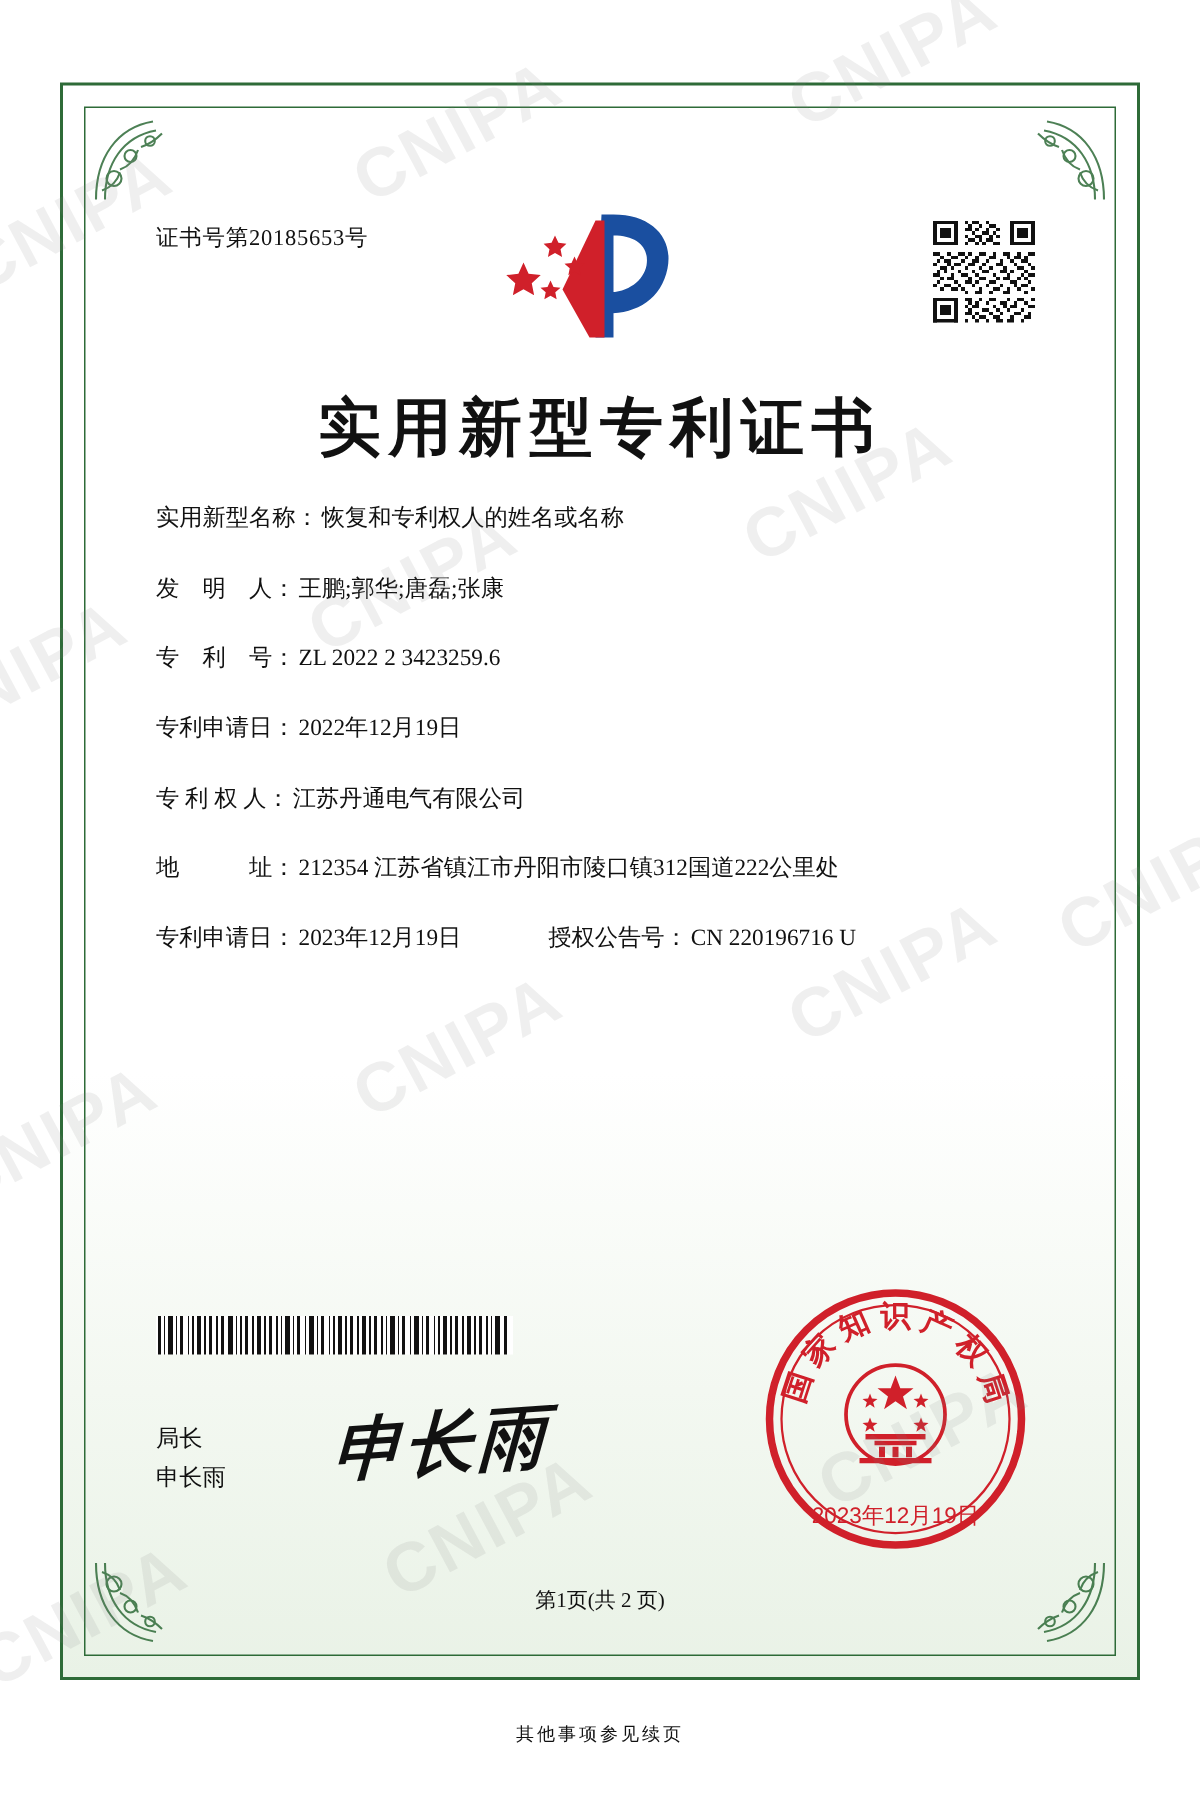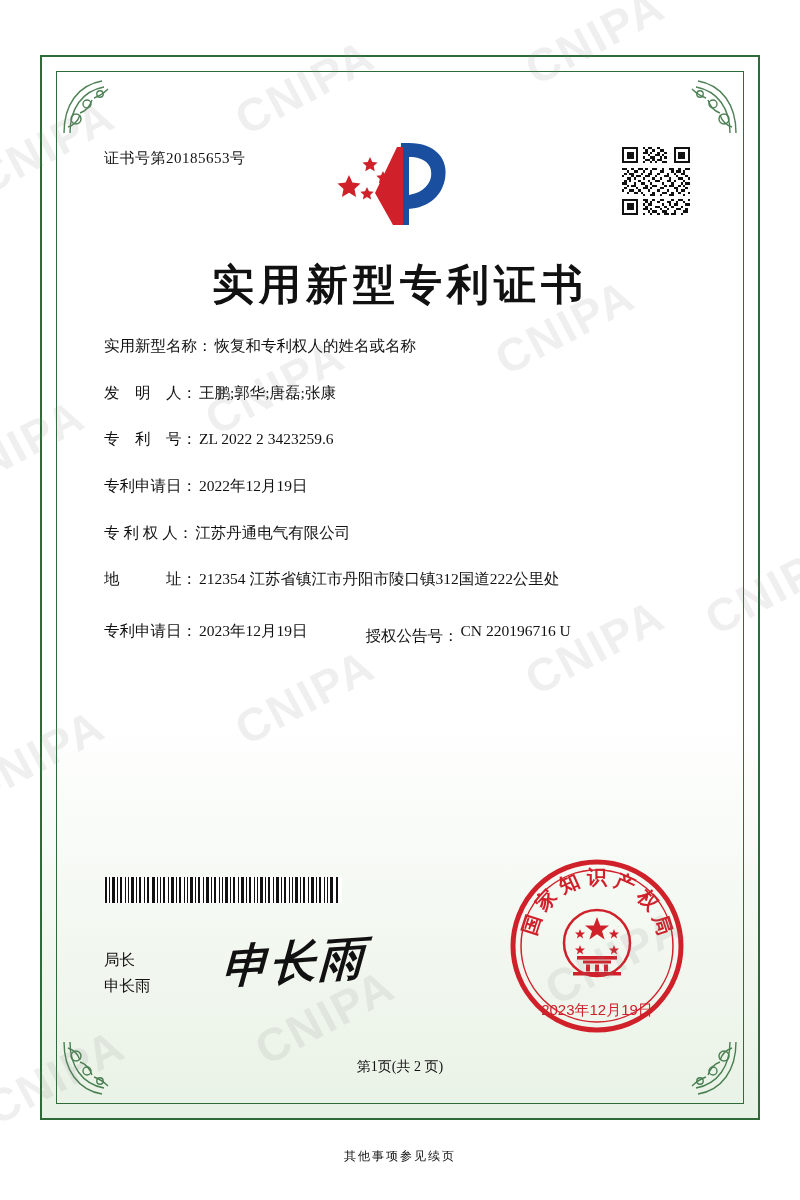--- a/index.html
+++ b/index.html
@@ -134,21 +134,20 @@
     flex: 1 1 auto;
     padding-left: 2px;
   }
   .row.double .val {
     flex: 0 0 auto;
     padding-right: 58px;
   }
   .row.double .lbl2 {
     flex: 0 0 auto;
     white-space: pre;
-    margin-top: 10px;
   }
   .row.double .val2 {
     flex: 1 1 auto;
     padding-left: 2px;
   }
 
   
   .paras {
     position: absolute;
     left: 62px;

